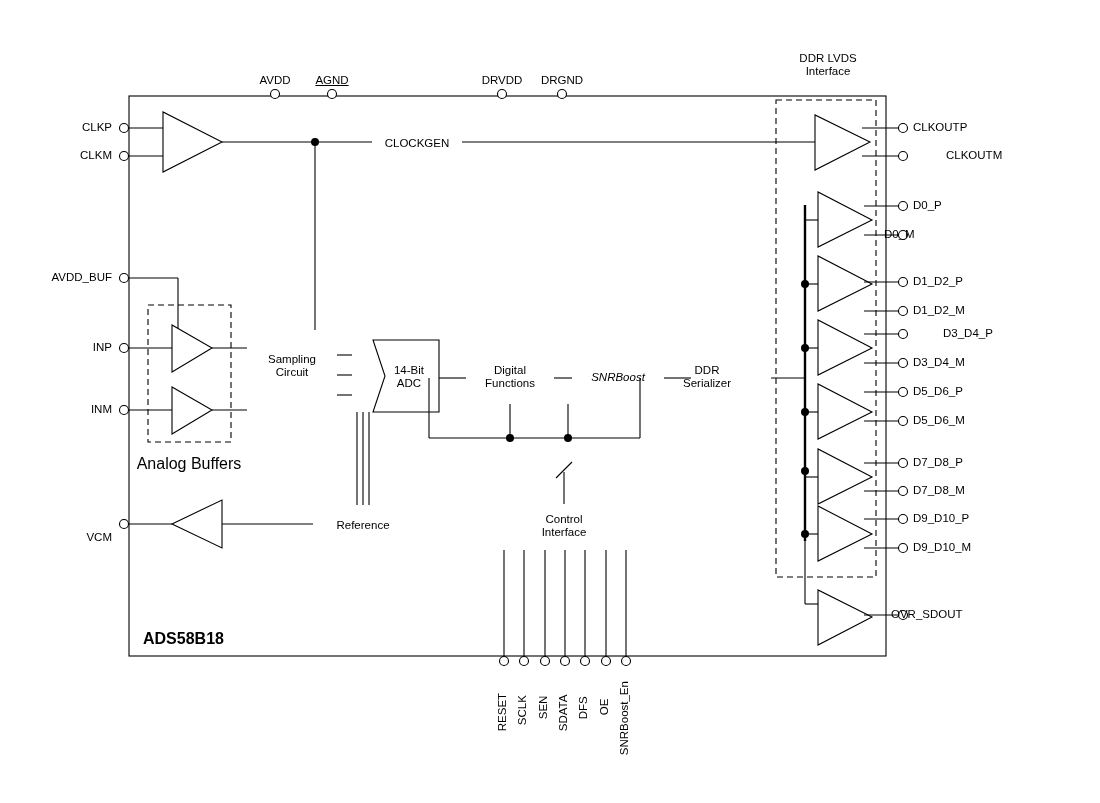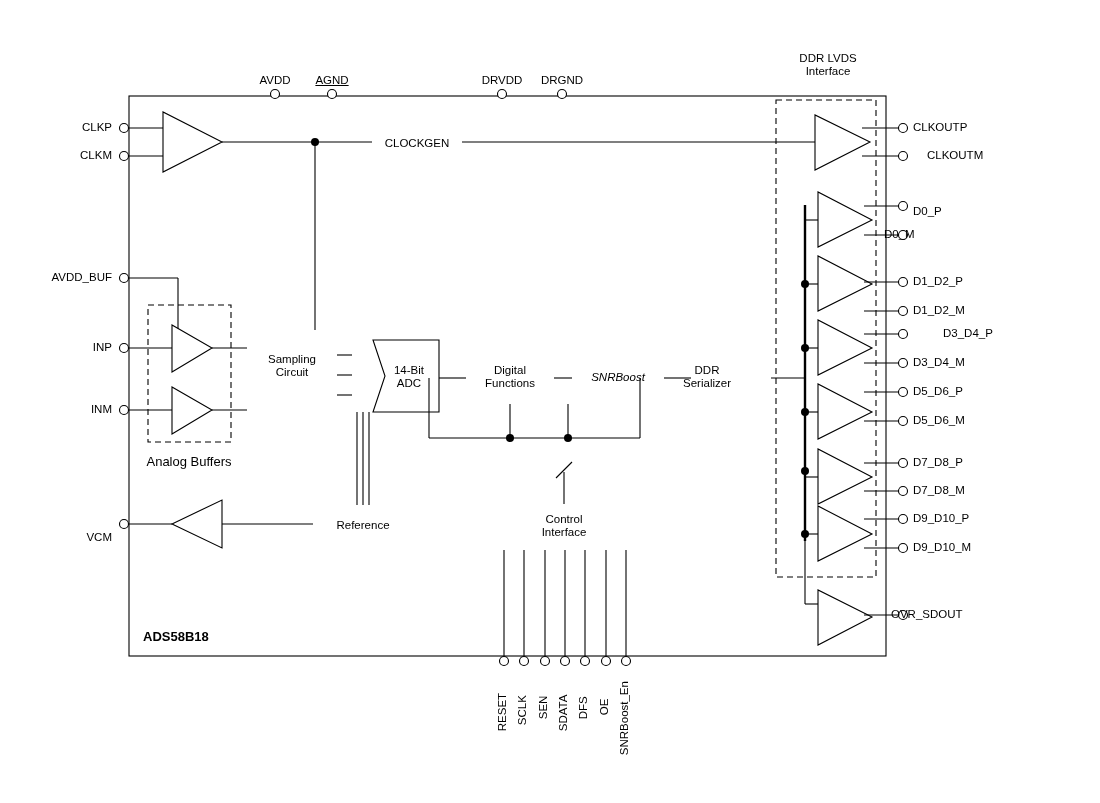--- a/index.html
+++ b/index.html
@@ -42,21 +42,21 @@
     transform-origin: left bottom;
     transform: rotate(-90deg);
   }
   .lbl.bold {
     font-weight: bold;
   }
   .lbl.italic {
     font-style: italic;
   }
   .lbl.small {
-    font-size: 13px;
+    font-size: 16px;
   }
 </style>
 </head>
 <body>
 
 <div id="root">
 
   <svg class="diagram" viewBox="0 0 1100 803">
     <defs>
       <style>
@@ -228,22 +228,22 @@
   <div class="lbl center" style="left:828px; top:52px;">DDR LVDS<br>Interface</div>
 
   <div class="lbl right" style="left:112px; top:121px;">CLKP</div>
   <div class="lbl right" style="left:112px; top:149px;">CLKM</div>
   <div class="lbl right" style="left:112px; top:271px;">AVDD_BUF</div>
   <div class="lbl right" style="left:112px; top:341px;padding-left:7px;">INP</div>
   <div class="lbl right" style="left:112px; top:403px;">INM</div>
   <div class="lbl right" style="left:112px; top:517px;margin-top:14px;">VCM</div>
 
   <div class="lbl" style="left:913px; top:121px;">CLKOUTP</div>
-  <div class="lbl" style="left:927px; top:149px;text-align:right;">CLKOUTM</div>
-  <div class="lbl" style="left:913px; top:205px;">D0_P</div>
+  <div class="lbl" style="left:946px; top:149px;text-align:right;">CLKOUTM</div>
+  <div class="lbl" style="left:913px; top:199px;">D0_P</div>
   <div class="lbl" style="left:859px; top:228px;padding-left:25px;">D0_M</div>
   <div class="lbl" style="left:913px; top:275px;">D1_D2_P</div>
   <div class="lbl" style="left:913px; top:304px;">D1_D2_M</div>
   <div class="lbl" style="left:913px; top:327px;padding-left:30px;">D3_D4_P</div>
   <div class="lbl" style="left:913px; top:356px;">D3_D4_M</div>
   <div class="lbl" style="left:913px; top:385px;">D5_D6_P</div>
   <div class="lbl" style="left:913px; top:414px;">D5_D6_M</div>
   <div class="lbl" style="left:913px; top:456px;">D7_D8_P</div>
   <div class="lbl" style="left:913px; top:484px;">D7_D8_M</div>
   <div class="lbl" style="left:913px; top:512px;">D9_D10_P</div>

